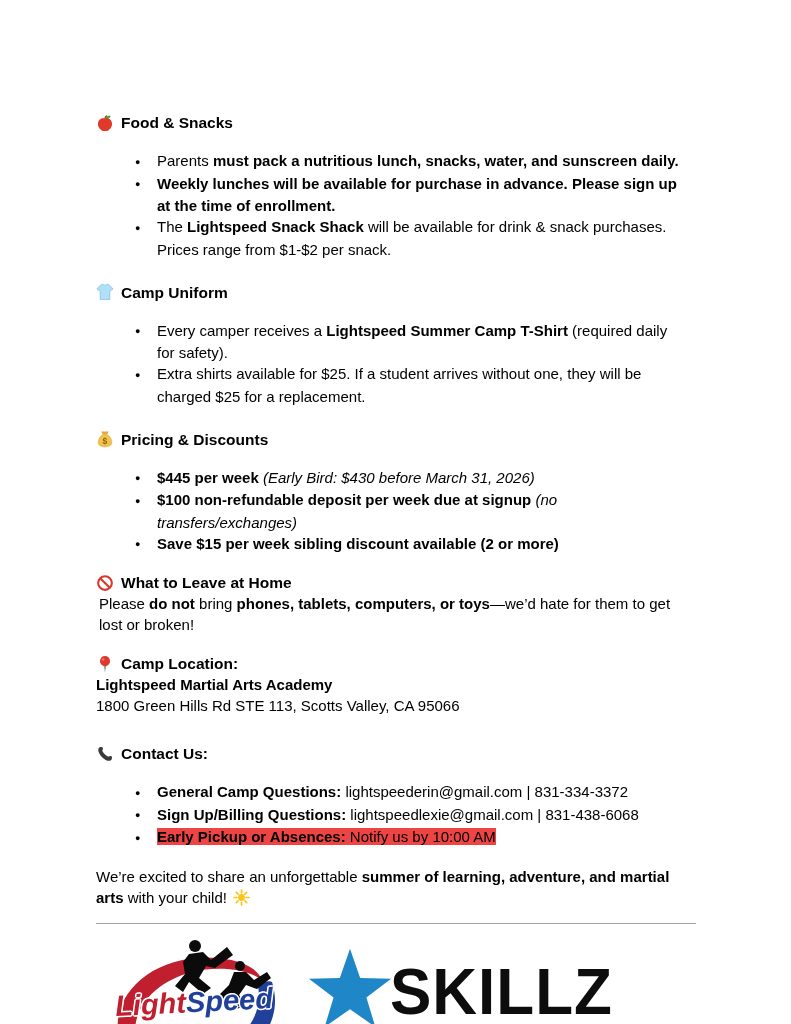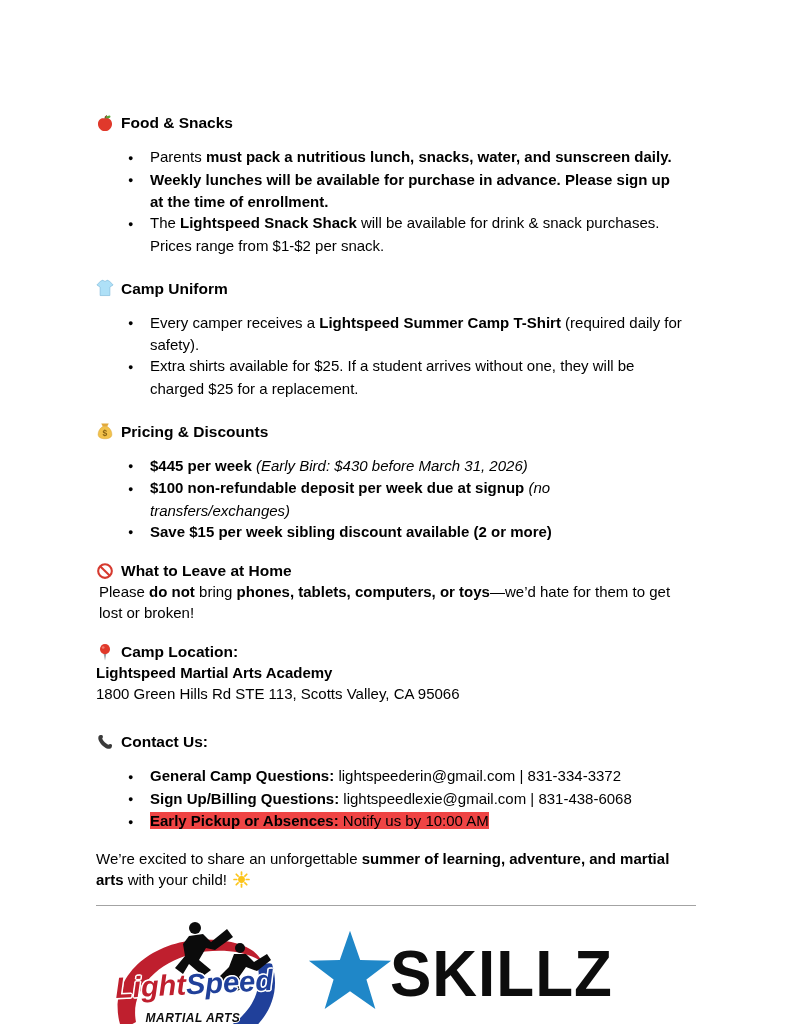--- a/index.html
+++ b/index.html
@@ -9,21 +9,21 @@
     font-family:"Liberation Sans",sans-serif;font-size:15px;line-height:21px;
     overflow:hidden;position:relative;
   }
   .h{font-weight:700;font-size:15.5px;line-height:21px;margin:22px 0 13px;display:flex;align-items:center;}
   .h .ht{display:inline-block;}
   .h-first{margin-top:0;}
   .h-tight{margin-bottom:0;}
   .h-contact{margin-top:27px;}
   .ic{display:inline-block;width:18px;height:18px;margin-right:7px;flex:none;}
   .ic svg{display:block;width:18px;height:18px;}
-  .list{margin:10px;}
+  .list{margin:17px;}
   .li{padding-left:44px;line-height:21px;}
   .dot{display:inline-block;width:22px;margin-left:-22px;font-size:9px;vertical-align:1.5px;}
   .b{font-weight:700;}
   .i{font-style:italic;}
   .hl{background:#ef4444;}
   .para{margin:0;}
   .p-leave{padding-left:3px;}
   .p-close{margin-top:15px;}
   .line{line-height:21px;}
   .line.bold{font-weight:700;}

